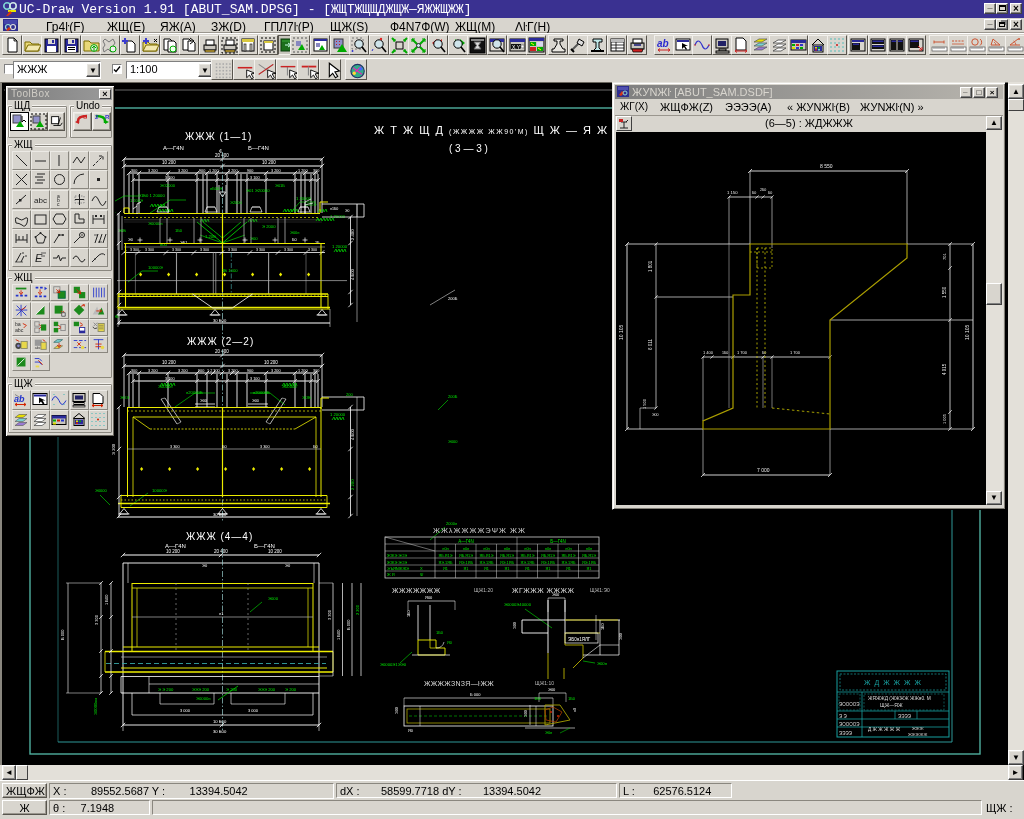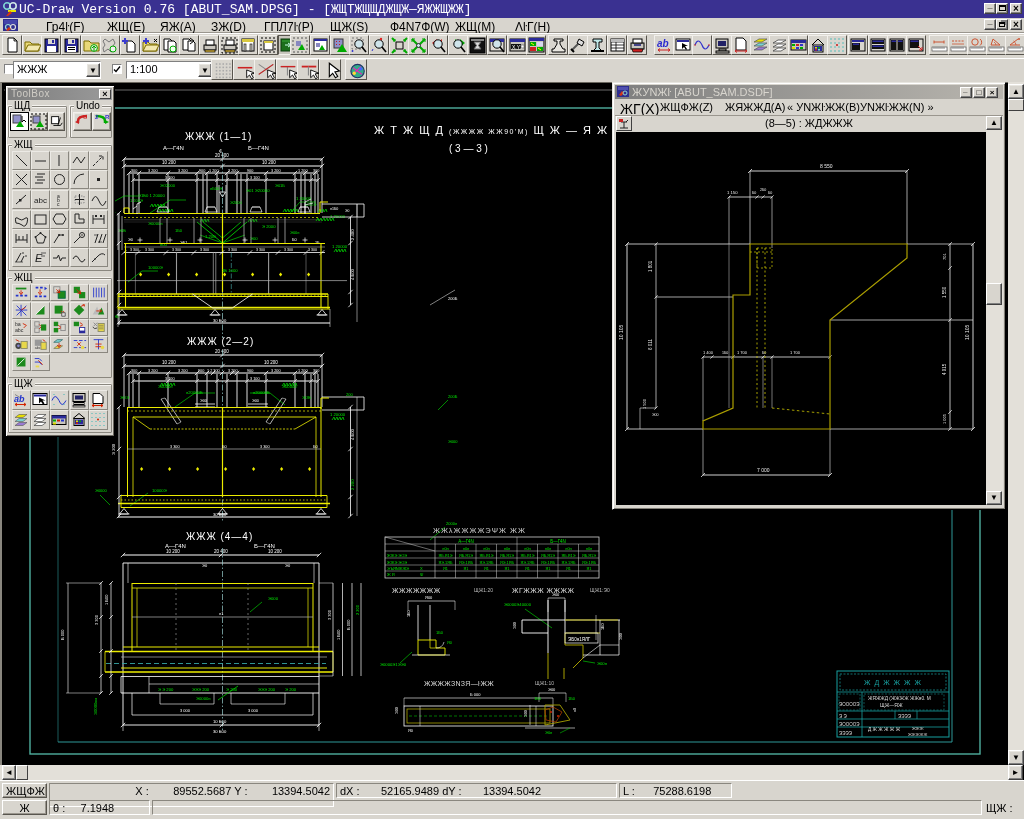--- a/index.html
+++ b/index.html
@@ -13,21 +13,21 @@
 text{font-family:"Liberation Sans", sans-serif}
 
 </style></head><body>
 <div class="abs" style="left:0;top:0;width:1024px;height:18px;background:#3a3191"></div>
 <svg class="abs" style="left:2px;top:1px" width="16" height="16">
 <circle cx="5" cy="5" r="3.2" fill="none" stroke="#7fd4d4" stroke-width="1.6"></circle>
 <circle cx="11" cy="5" r="3.2" fill="none" stroke="#cfe8e8" stroke-width="1.6"></circle>
 <rect x="6" y="9" width="8" height="2" fill="#e8e400"></rect>
 <path d="M4 15 L8 10 L10 12 L6 15 Z" fill="#d43214"></path>
   </svg>
-<div class="abs" style="left:19px;top:2px;font-size:13px;color:#fff;font-family:'Liberation Mono',monospace;letter-spacing:0px">UC-Draw Version 0.76 [ABUT_SAM.DPSG] - [ЖЩТЖЩЩДЖЩЖ—ЯЖЖЩЖЖ]</div>
+<div class="abs" style="left:19px;top:2px;font-size:13px;color:#fff;font-family:'Liberation Mono',monospace;letter-spacing:0px">UC-Draw Version 1.91 [ABUT_SAM.DPSG] - [ЖЩТЖЩЩДЖЩЖ—ЯЖЖЩЖЖ]</div>
 <div class="abs" style="left:984px;top:3px;width:12px;height:11px;background:#d8d5ce;border:1px solid;border-color:#fff #404040 #404040 #fff;box-shadow:inset -1px -1px 0 #808080;font-size:9px;line-height:9px;text-align:center;font-weight:bold;color:#000"><span style="position:relative;top:-3px">_</span></div>
 <div class="abs" style="left:996px;top:3px;width:12px;height:11px;background:#d8d5ce;border:1px solid;border-color:#fff #404040 #404040 #fff;box-shadow:inset -1px -1px 0 #808080;font-size:9px;line-height:9px;text-align:center;font-weight:bold;color:#000"><span style="display:inline-block;width:7px;height:6px;border:1px solid #000;border-top-width:2px;margin-top:1px"></span></div>
 <div class="abs" style="left:1010px;top:3px;width:12px;height:11px;background:#d8d5ce;border:1px solid;border-color:#fff #404040 #404040 #fff;box-shadow:inset -1px -1px 0 #808080;font-size:10px;line-height:9px;text-align:center;font-weight:bold;color:#000">×</div>
 <div class="abs" style="left:0;top:18px;width:1024px;height:15px;background:#d8d5ce;border-bottom:1px solid #9a968e"></div>
 <svg class="abs" style="left:3px;top:19px" width="16" height="13">
 <rect x="0" y="0" width="15" height="12" fill="#2e2e8f"></rect>
 <rect x="1" y="1" width="13" height="4" fill="#4444aa"></rect>
 <circle cx="5" cy="8" r="2.5" fill="none" stroke="#9fdede" stroke-width="1.2"></circle>
 <circle cx="10" cy="8" r="2.5" fill="none" stroke="#dddddd" stroke-width="1.2"></circle>
 <path d="M3 11 L6 8 L8 10 L5 12 Z" fill="#d43214"></path>
@@ -1532,31 +1532,31 @@
     <path d="M2 9 L5 5 L7 7 L4 10 Z" fill="#d43214"></path>
     <circle cx="8" cy="7" r="2" fill="none" stroke="#8fd4d4"></circle>
   </svg>
 <div style="position:absolute;left:632px;top:86px;font-size:11px;color:#d8d5ce">ЖУΝЖŀ [ABUT_SAM.DSDF]</div>
 <div style="position:absolute;left:960px;top:87px;width:12px;height:11px;background:#d8d5ce;border:1px solid;border-color:#fff #404040 #404040 #fff;box-shadow:inset -1px -1px 0 #808080;font-size:8px;line-height:9px;text-align:center;font-weight:bold;color:#000">
     <span style="position:absolute;left:2px;top:-3px">_</span>
   </div>
 <div style="position:absolute;left:973px;top:87px;width:12px;height:11px;background:#d8d5ce;border:1px solid;border-color:#fff #404040 #404040 #fff;box-shadow:inset -1px -1px 0 #808080;font-size:8px;line-height:9px;text-align:center;font-weight:bold;color:#000">□<span style="position:absolute;left:2px;top:-3px"></span></div>
 <div style="position:absolute;left:986px;top:87px;width:12px;height:11px;background:#d8d5ce;border:1px solid;border-color:#fff #404040 #404040 #fff;box-shadow:inset -1px -1px 0 #808080;font-size:8px;line-height:9px;text-align:center;font-weight:bold;color:#000">×<span style="position:absolute;left:2px;top:-3px"></span></div>
 <div style="position:absolute;left:615px;top:100px;width:388px;height:15px;background:#d8d5ce"></div>
-<div style="position:absolute;left:620px;top:101px;font-size:14px;color:#000">ЖΓ(X)</div>
+<div style="position:absolute;left:620px;top:101px;font-size:10px;color:#000">ЖΓ(X)</div>
 <div style="position:absolute;left:660px;top:101px;font-size:11px;color:#000">ЖЩФЖ(Z)</div>
-<div style="position:absolute;left:725px;top:101px;font-size:11px;color:#000">ЖЯЖЖД(A)</div>
-<div style="position:absolute;left:787px;top:101px;font-size:11px;color:#000">« УΝЖŀЖЖ(B)</div>
-<div style="position:absolute;left:860px;top:101px;font-size:11px;color:#000">УΝЖŀЖЖ(N) »</div>
+<div style="position:absolute;left:725px;top:101px;font-size:11px;color:#000">ЭЭЭЭ(A)</div>
+<div style="position:absolute;left:787px;top:101px;font-size:11px;color:#000">« ЖУΝЖŀ(B)</div>
+<div style="position:absolute;left:860px;top:101px;font-size:11px;color:#000">ЖУΝЖŀ(N) »</div>
 <div style="position:absolute;left:615px;top:115px;width:388px;height:17px;background:#d8d5ce;border-top:1px solid #9a968e"></div>
 <div style="position:absolute;left:616px;top:116px;width:16px;height:15px;background:#d8d5ce;border:1px solid;border-color:#fff #404040 #404040 #fff"><svg width="14" height="13">
       <path d="M3 10 h8 M7 10 V4 M4 4 h6 M5 4 l-2 -2 M9 4 l2 -2" stroke="#222" fill="none"></path>
       <rect x="2" y="1" width="4" height="3" fill="#c22"></rect>
     </svg></div>
-<div style="position:absolute;left:634px;top:117px;width:350px;height:15px;font-size:11px;color:#000;text-align:center">(8—5) : ЖДЖЖЖ</div>
+<div style="position:absolute;left:634px;top:117px;width:350px;height:15px;font-size:11px;color:#000;text-align:center">(6—5) : ЖДЖЖЖ</div>
 <div style="position:absolute;left:616px;top:132px;width:370px;height:373px;background:#000"></div>
 <div style="position:absolute;left:986px;top:116px;width:17px;height:389px;background:#e3e0d9"></div>
 <div style="position:absolute;left:986px;top:116px;width:16px;height:14px;background:#d8d5ce;border:1px solid;border-color:#fff #404040 #404040 #fff;box-shadow:inset -1px -1px 0 #808080;font-size:8px;line-height:12px;text-align:center;color:#000">▲</div>
 <div style="position:absolute;left:986px;top:283px;width:16px;height:22px;background:#d8d5ce;border:1px solid;border-color:#fff #404040 #404040 #fff;box-shadow:inset -1px -1px 0 #808080"></div>
 <div style="position:absolute;left:986px;top:491px;width:16px;height:14px;background:#d8d5ce;border:1px solid;border-color:#fff #404040 #404040 #fff;box-shadow:inset -1px -1px 0 #808080;font-size:8px;line-height:12px;text-align:center;color:#000">▼</div>
 <svg style="position:absolute;left:616px;top:132px" width="370" height="373" viewBox="616 132 370 373">
     <line x1="750" y1="171" x2="907" y2="171" stroke="#e8e8e8" stroke-width="0.9"></line>
     <path d="M748 173 L752 169" stroke="#e8e8e8" stroke-width="0.8"></path>
     <path d="M905 173 L909 169" stroke="#e8e8e8" stroke-width="0.8"></path>
     <text x="820" y="168" fill="#e8e8e8" font-size="5">8 550</text>
@@ -1633,18 +1633,18 @@
     <path d="M750 244 H907 V258 L830 320 V429 H703 V421 L733 408 V295 H750 Z" fill="none" stroke="#ab9e00" stroke-width="1.2"></path>
     <line x1="729" y1="244" x2="729" y2="408" stroke="#b0b0b0" stroke-width="0.6"></line>
     <line x1="757" y1="248" x2="757" y2="408" stroke="#cfc800" stroke-width="0.8" stroke-dasharray="2,2.5"></line>
     <line x1="765" y1="248" x2="765" y2="408" stroke="#cfc800" stroke-width="0.8" stroke-dasharray="2,2.5"></line>
     <rect x="757" y="248" width="15" height="20" fill="none" stroke="#cfc800" stroke-width="0.7" stroke-dasharray="2,2"></rect>
     <path d="M772 408 L830 414" fill="none" stroke="#cfc800" stroke-width="0.8" stroke-dasharray="2.5,2.5"></path>
     <line x1="750" y1="252" x2="772" y2="252" stroke="#cfc800" stroke-width="0.7" stroke-dasharray="2,2"></line>
   </svg>
 <div style="position:absolute;left:0;top:780px;width:1024px;height:39px;background:#d8d5ce;border-top:1px solid #fff"></div>
 <div style="position:absolute;left:2px;top:783px;width:45px;height:15px;border:1px solid;border-color:#fff #58554e #58554e #fff;box-shadow:inset -1px -1px 0 #9a968e;font-size:11px;line-height:14px;color:#000;padding:0 3px;text-align:center;white-space:pre;overflow:hidden">ЖЩФЖ</div>
-<div style="position:absolute;left:49px;top:783px;width:285px;height:24px;border:1px solid;border-color:#8a877f #fff #fff #8a877f;font-size:11px;line-height:14px;color:#000;padding:0 3px;text-align:right;white-space:pre;overflow:hidden">X :        89552.5687 Y :        13394.5042</div>
-<div style="position:absolute;left:336px;top:783px;width:281px;height:15px;border:1px solid;border-color:#8a877f #fff #fff #8a877f;font-size:11px;line-height:14px;color:#000;padding:0 3px;text-align:left;white-space:pre;overflow:hidden">dX :       52165.9489 dY :       13394.5042</div>
-<div style="position:absolute;left:619px;top:783px;width:113px;height:15px;border:1px solid;border-color:#8a877f #fff #fff #8a877f;font-size:11px;line-height:14px;color:#000;padding:0 3px;text-align:left;white-space:pre;overflow:hidden">L :      75288.6198</div>
+<div style="position:absolute;left:49px;top:783px;width:285px;height:16px;border:1px solid;border-color:#8a877f #fff #fff #8a877f;font-size:11px;line-height:14px;color:#000;padding:0 3px;text-align:left;white-space:pre;overflow:hidden">X :        89552.5687 Y :        13394.5042</div>
+<div style="position:absolute;left:336px;top:783px;width:281px;height:15px;border:1px solid;border-color:#8a877f #fff #fff #8a877f;font-size:11px;line-height:14px;color:#000;padding:0 3px;text-align:left;white-space:pre;overflow:hidden">dX :       58599.7718 dY :       13394.5042</div>
+<div style="position:absolute;left:619px;top:783px;width:113px;height:15px;border:1px solid;border-color:#8a877f #fff #fff #8a877f;font-size:11px;line-height:14px;color:#000;padding:0 3px;text-align:left;white-space:pre;overflow:hidden">L :      62576.5124</div>
 <div style="position:absolute;left:2px;top:800px;width:45px;height:15px;border:1px solid;border-color:#fff #58554e #58554e #fff;box-shadow:inset -1px -1px 0 #9a968e;font-size:11px;line-height:14px;color:#000;padding:0 3px;text-align:center;white-space:pre;overflow:hidden">Ж</div>
 <div style="position:absolute;left:49px;top:800px;width:101px;height:15px;border:1px solid;border-color:#8a877f #fff #fff #8a877f;font-size:11px;line-height:14px;color:#000;padding:0 3px;text-align:left;white-space:pre;overflow:hidden">θ :     7.1948</div>
 <div style="position:absolute;left:152px;top:800px;width:830px;height:15px;border:1px solid;border-color:#8a877f #fff #fff #8a877f;font-size:11px;line-height:14px;color:#000;padding:0 3px;text-align:left;white-space:pre;overflow:hidden"></div>
 <div style="position:absolute;left:986px;top:802px;font-size:11px;color:#000">ЩЖ :</div>
 </body></html>

